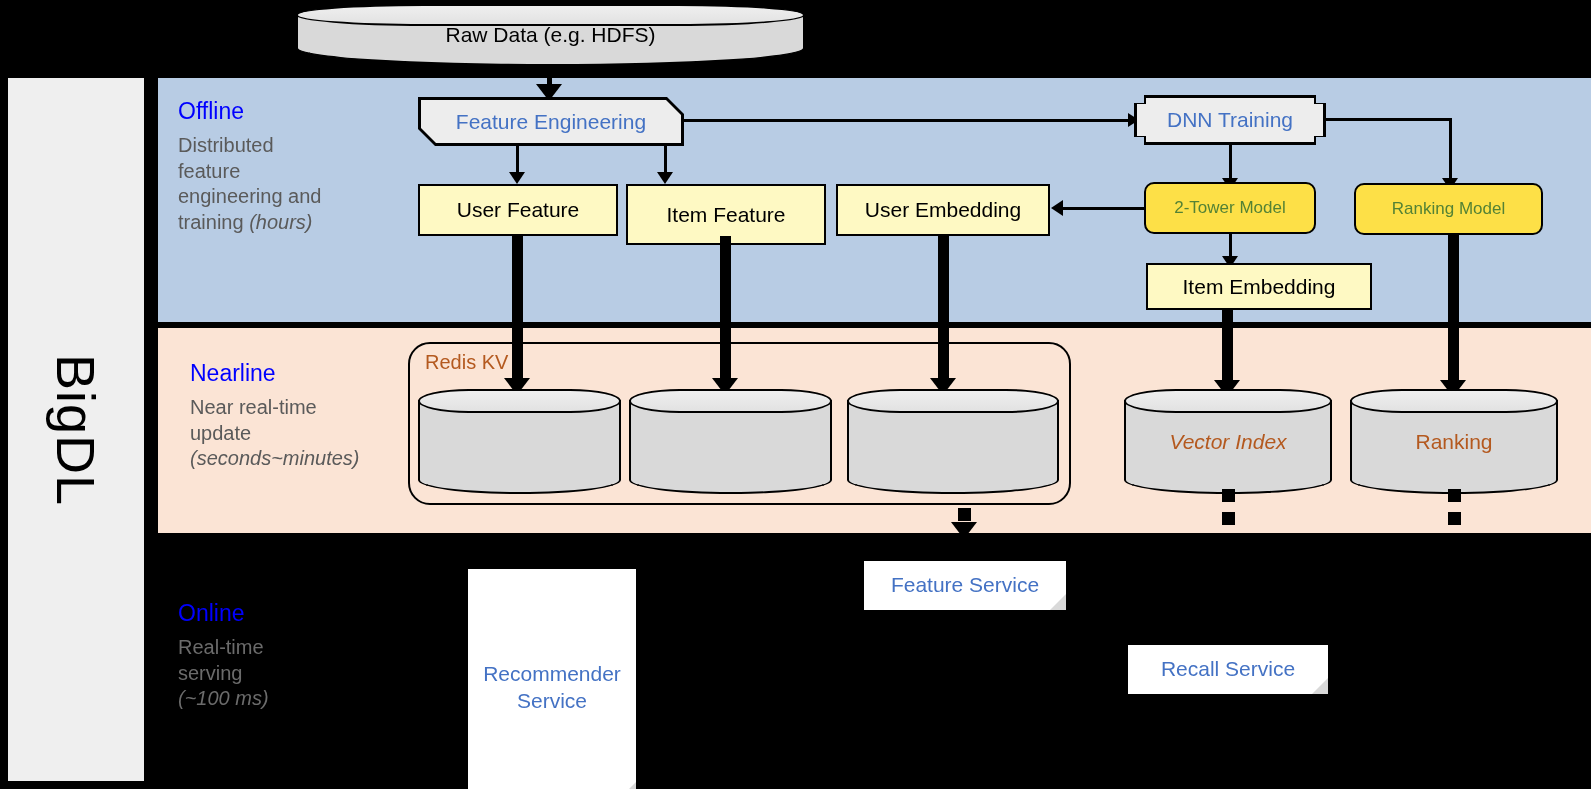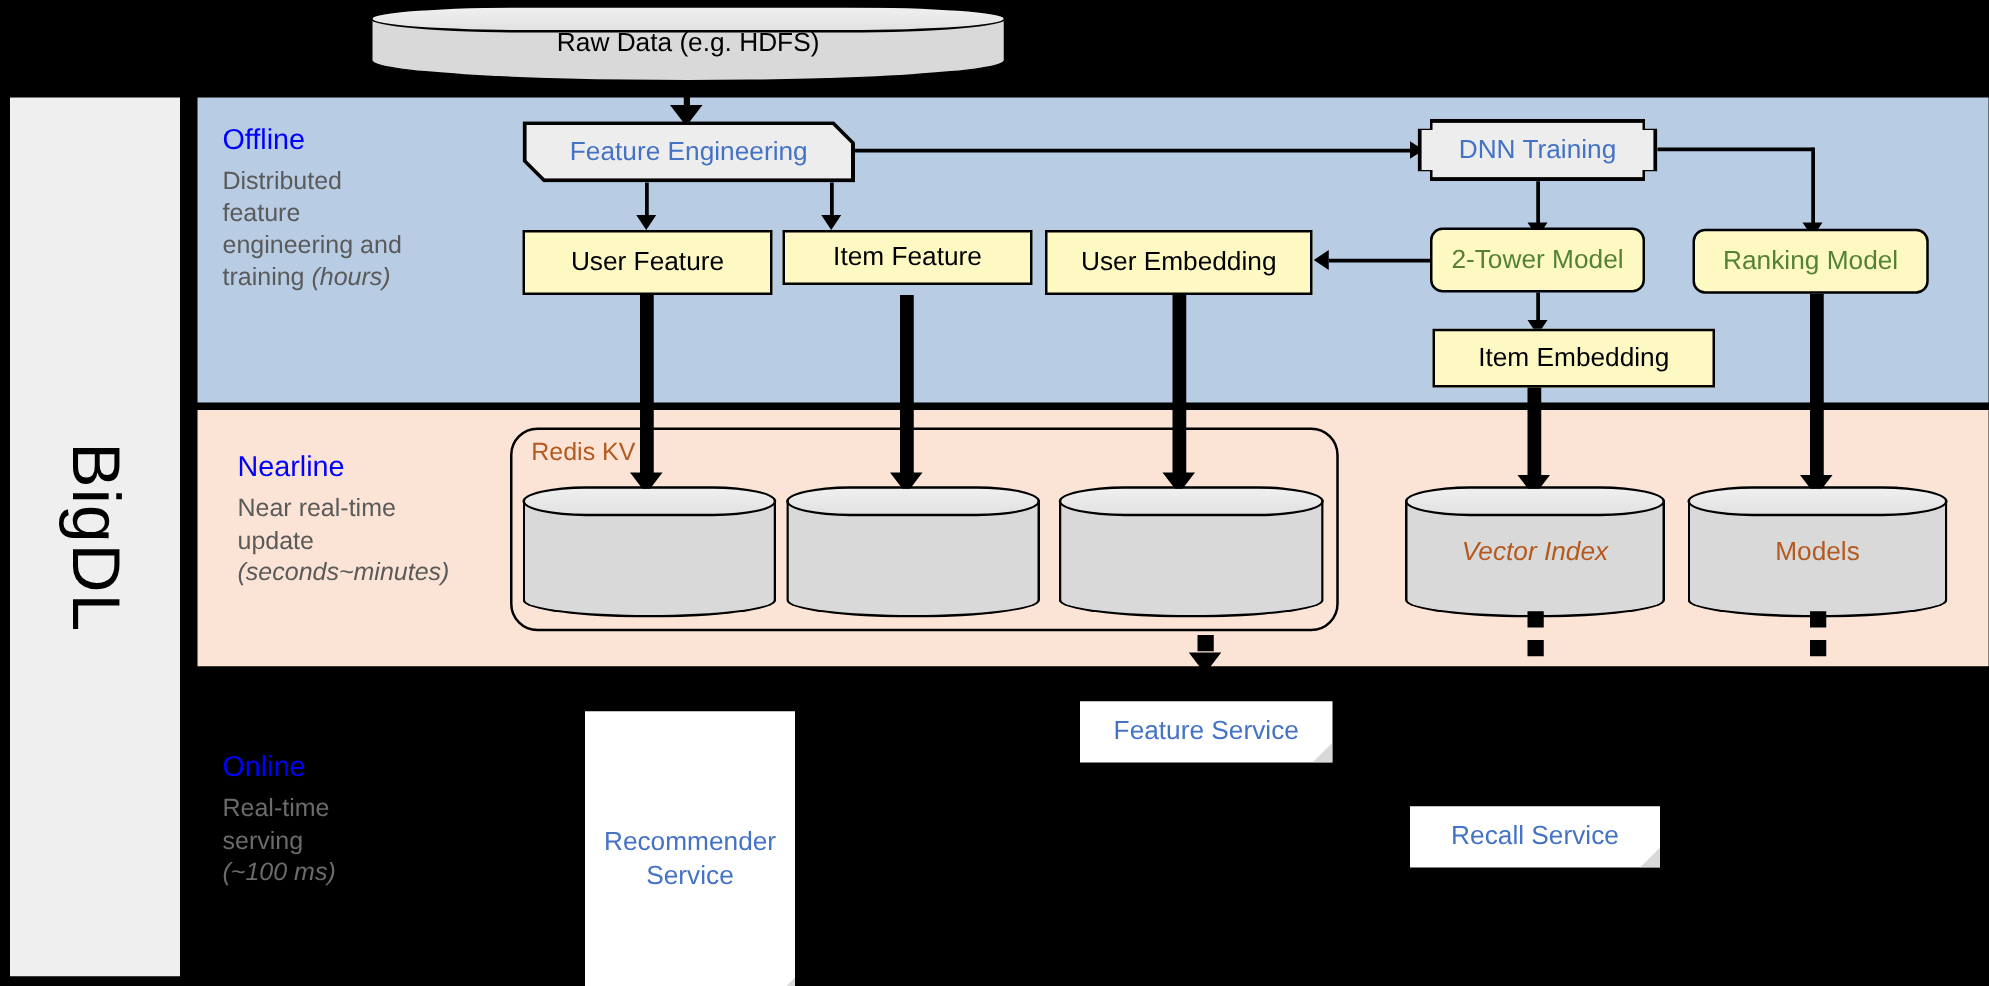--- a/index.html
+++ b/index.html
@@ -40,22 +40,22 @@
   #cap-online .band-desc { color:#6b6b6b; }
 
   
   .node { position:absolute; display:flex; align-items:center; justify-content:center; text-align:center; }
 
   .box-gray {
     background:#fef9c3; border:2px solid #000;
     font-size:21px; color:#000;
   }
   .box-proc {
-    background:#fef9c3; border:2.5px solid #000;
-    font-size:21px;
+    background:#fde047; border:2.5px solid #000;
+    font-size:17px;
   }
   .rounded { border-radius:10px; }
   .txt-blue  { color:#4472c4; }
   .txt-green { color:#548235; }
   .txt-brown { color:#b4591f; }
   .fe-wrap { position:absolute; }
   .fe-wrap .inner {
     position:absolute; inset:0; background:#000;
     clip-path: polygon(0 0, calc(100% - 17px) 0, 100% 17px, 100% 100%, 17px 100%, 0 calc(100% - 17px));
   }
@@ -221,21 +221,21 @@
   <div class="ln" style="left:1229px; top:145px; width:2.5px; height:37px;"></div>
   <div class="arrowhead-down" style="left:1222px; top:178px;"></div>
 
   <div class="ln" style="left:1326px; top:118px; width:125px; height:2.5px;"></div>
   <div class="ln" style="left:1449px; top:118px; width:2.5px; height:64px;"></div>
   <div class="arrowhead-down" style="left:1442px; top:178px;"></div>
 
   <div class="node box-gray" id="n-user-feature" style="left:418px; top:184px; width:200px; height:52px;">
     <span>User Feature</span>
   </div>
-  <div class="node box-gray" id="n-item-feature" style="left:626px; top:184px; width:200px; height:44px;">
+  <div class="node box-gray" id="n-item-feature" style="left:626px; top:184px; width:200px; height:61px;">
     <span>Item Feature</span>
   </div>
   <div class="node box-gray" id="n-user-embedding" style="left:836px; top:184px; width:214px; height:52px;">
     <span>User Embedding</span>
   </div>
 
   <div class="node box-proc rounded" id="n-two-tower" style="left:1144px; top:182px; width:172px; height:52px;">
     <span class="txt-green">2-Tower Model</span>
   </div>
   <div class="node box-proc rounded" id="n-ranking-model" style="left:1354px; top:183px; width:189px; height:52px;">
@@ -285,21 +285,21 @@
 
   <div class="cyl" style="left:1124px; top:389px; width:208px; height:105px;font-style:italic;">
     <div class="body"></div>
     <div class="top"></div>
     <div class="lbl txt-brown">Vector Index</div>
   </div>
 
   <div class="cyl" style="left:1350px; top:389px; width:208px; height:105px;">
     <div class="body"></div>
     <div class="top"></div>
-    <div class="lbl txt-brown">Models</div>
+    <div class="lbl txt-brown">Ranking</div>
   </div>
 
   <div class="dashblock" style="left:958px; top:508px; width:13px; height:13px;"></div>
   <div class="arrowhead-down big" style="left:951px; top:522px;"></div>
 
   <div class="dashblock" style="left:1222px; top:489px; width:13px; height:13px;"></div>
   <div class="dashblock" style="left:1222px; top:512px; width:13px; height:13px;"></div>
 
   <div class="dashblock" style="left:1448px; top:489px; width:13px; height:13px;"></div>
   <div class="dashblock" style="left:1448px; top:512px; width:13px; height:13px;"></div>

